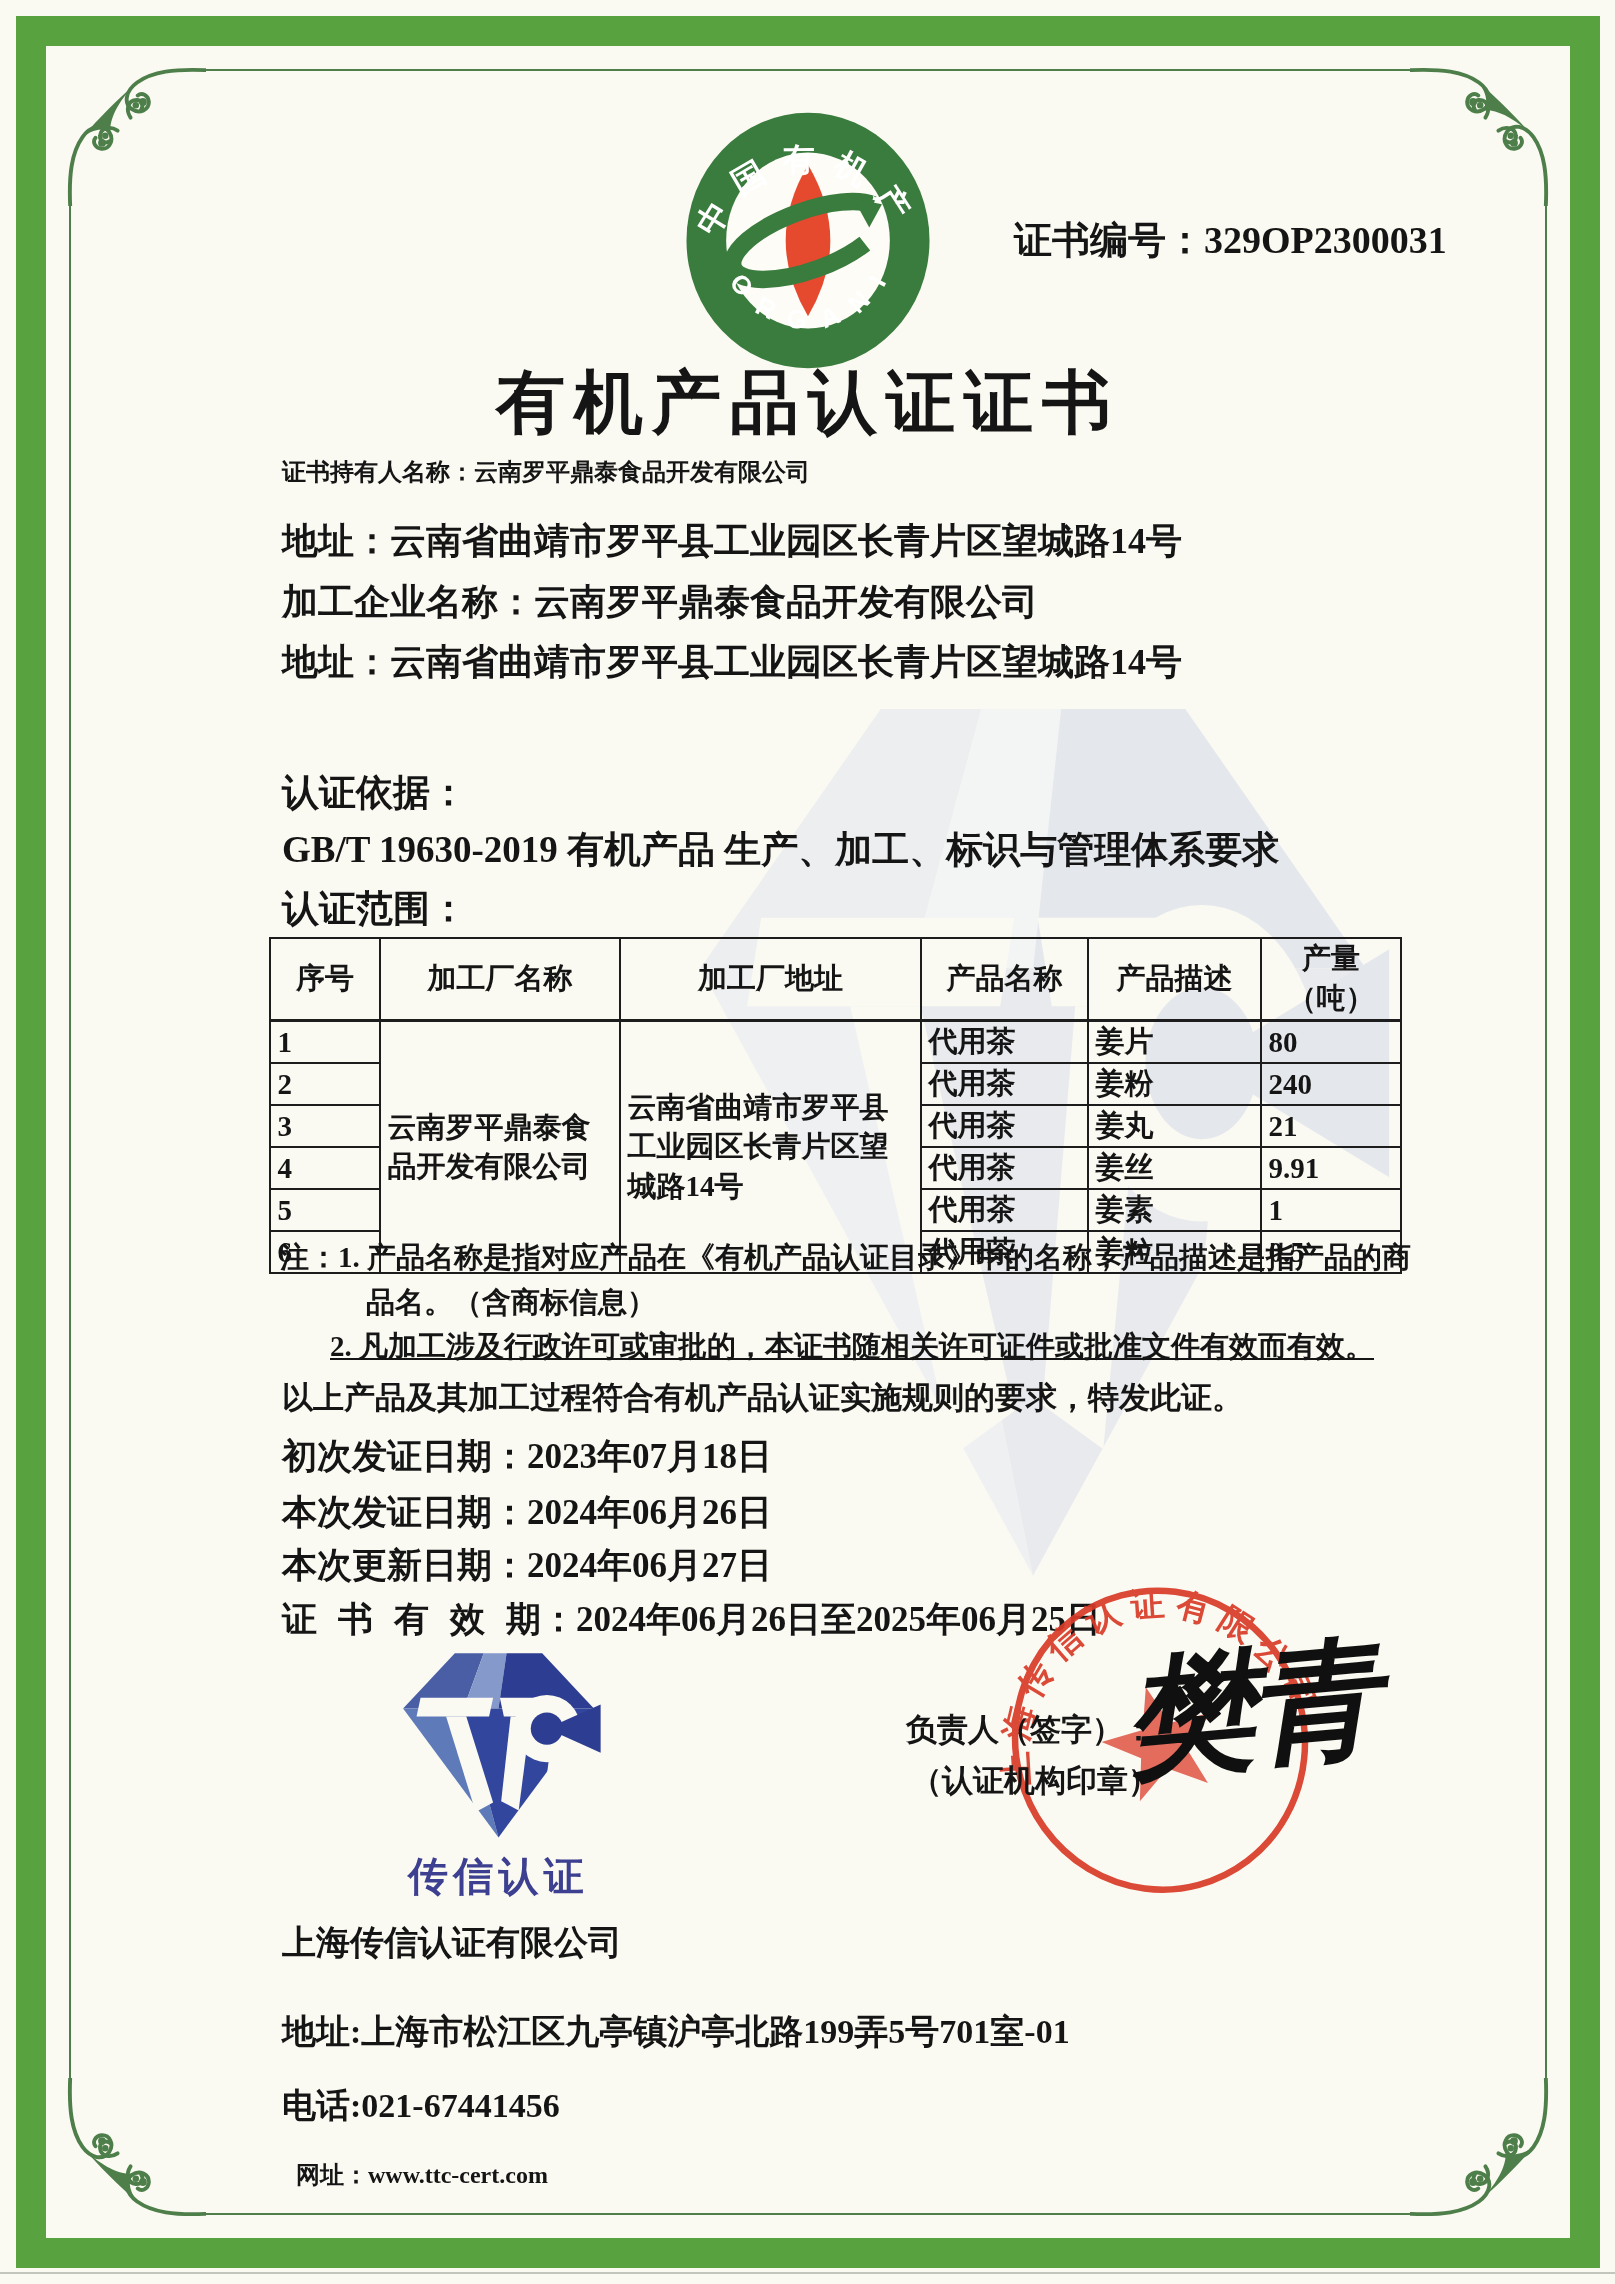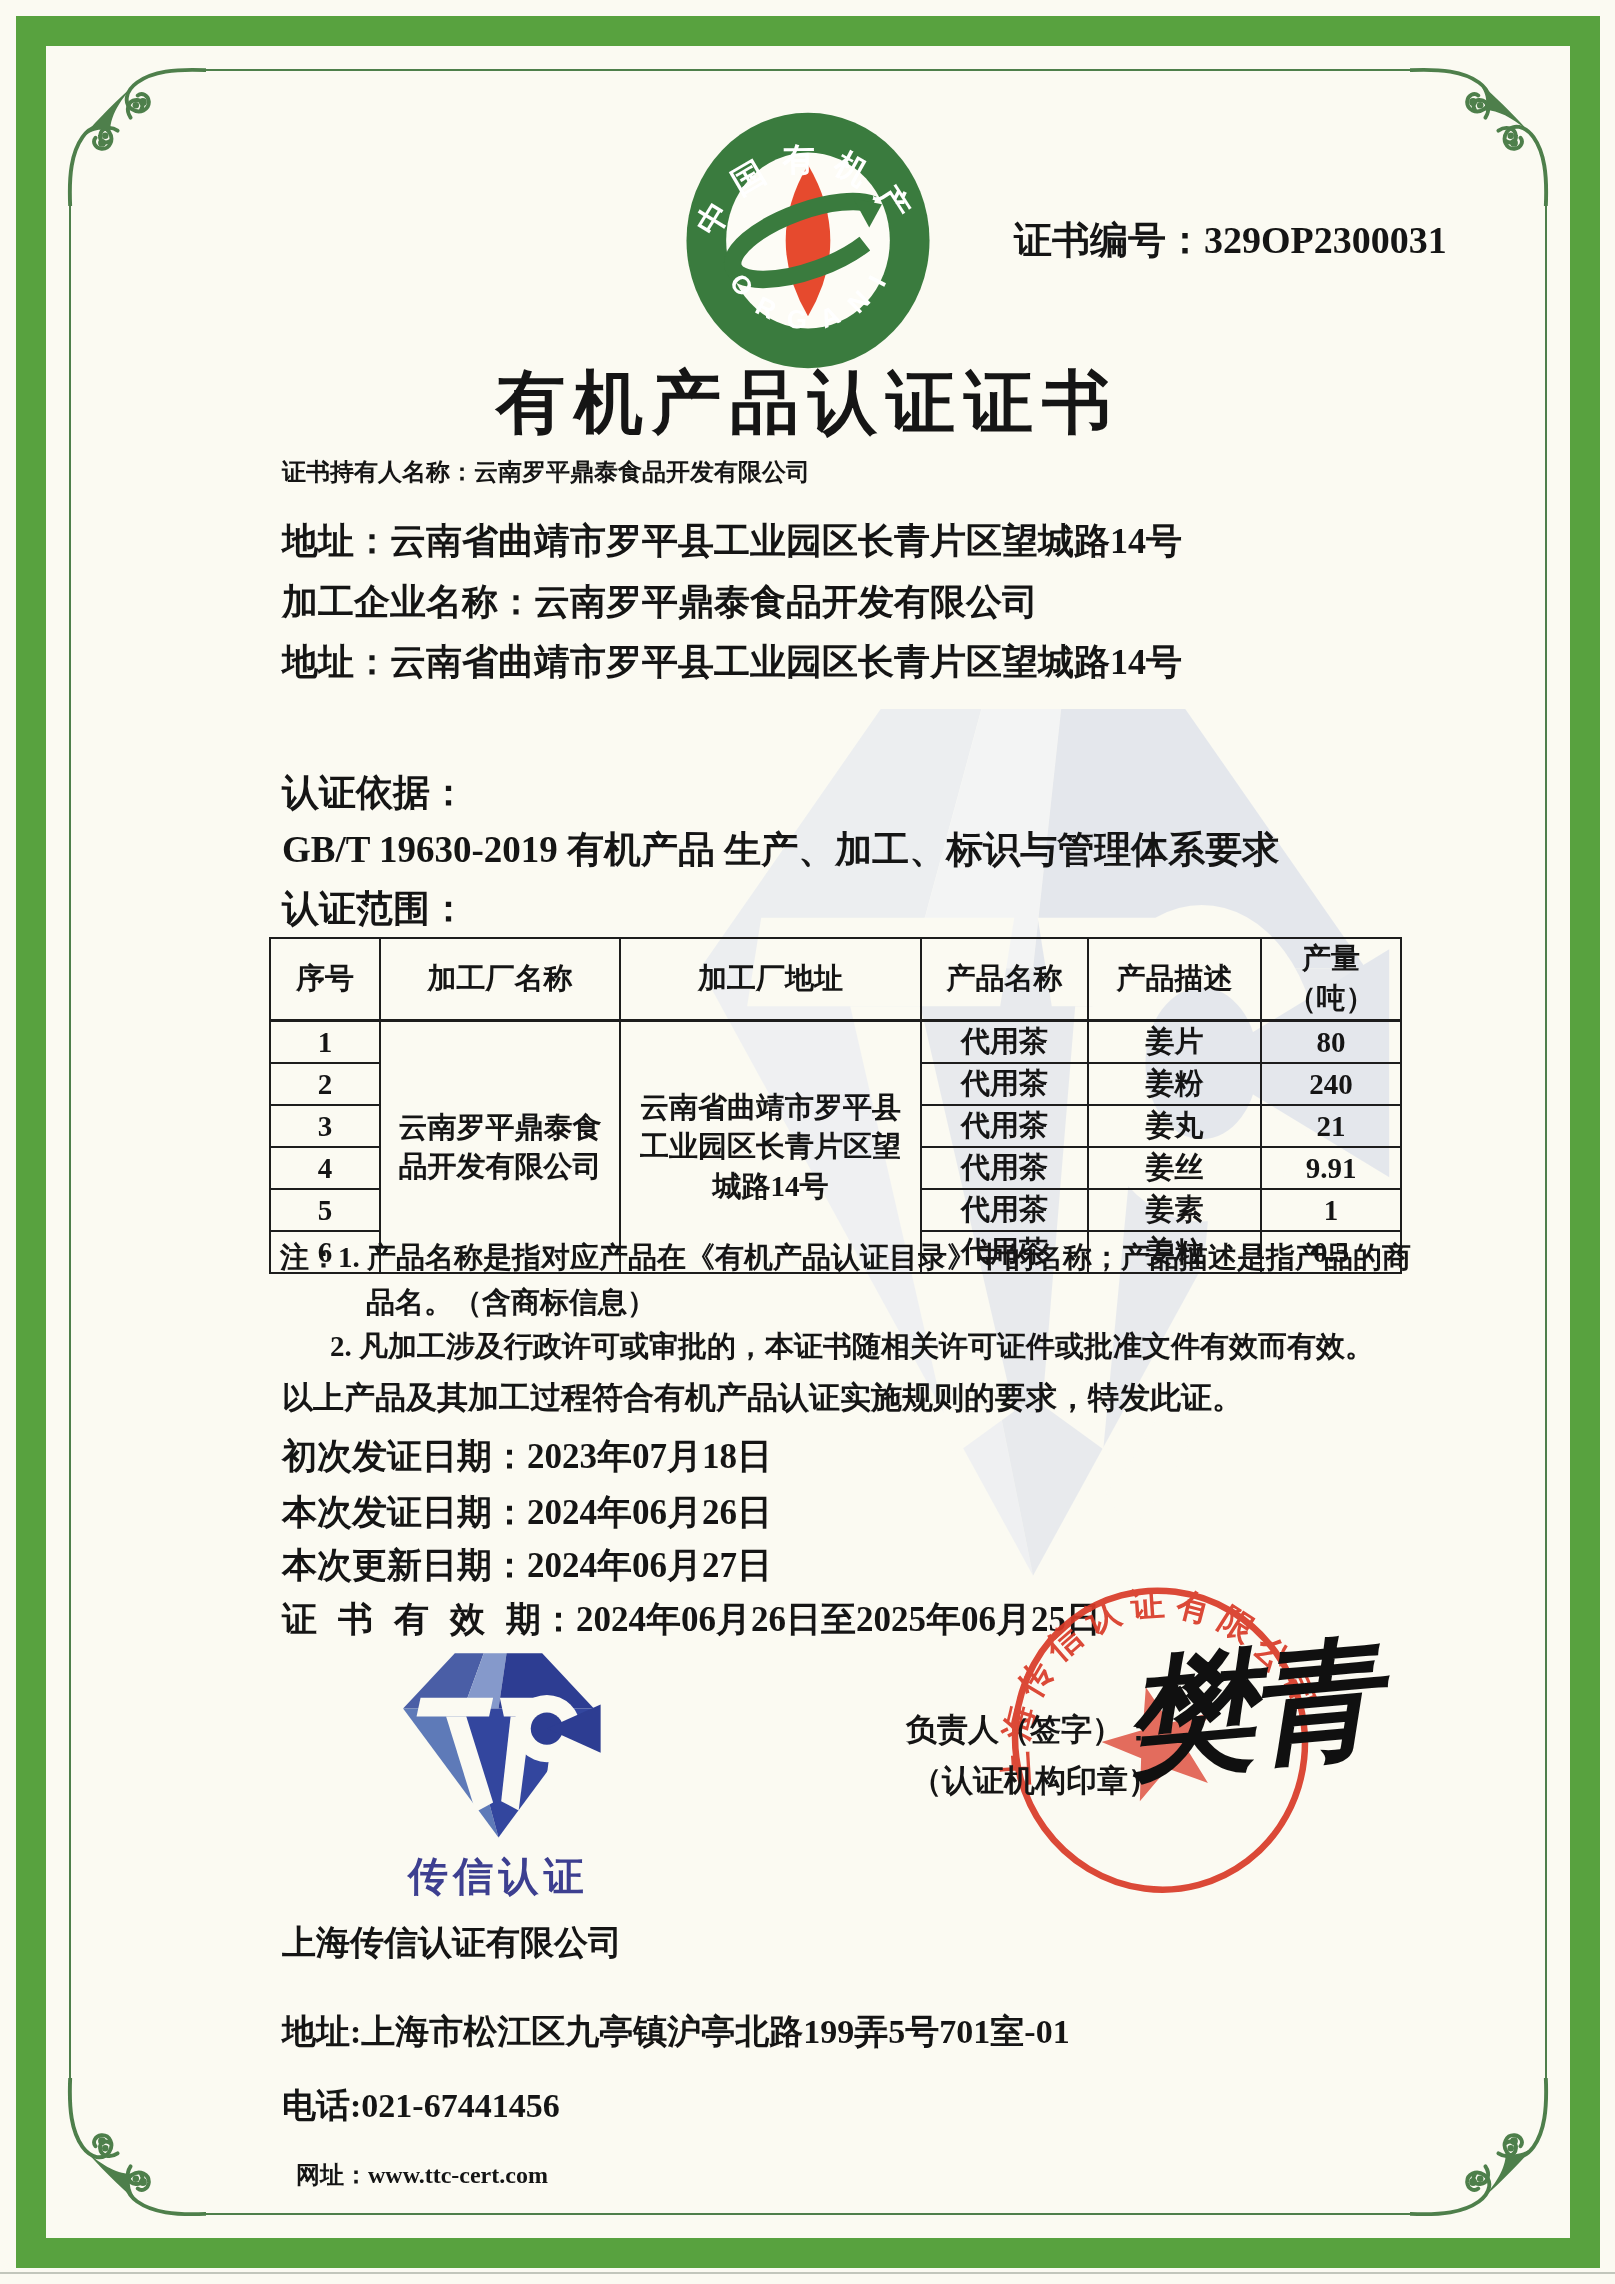--- a/index.html
+++ b/index.html
@@ -28,37 +28,37 @@
   .f1{left:282px;top:456px;font-size:24px;}
   .f2{left:282px;top:517px;font-size:36px;}
   .f3{left:282px;top:578px;font-size:36px;}
   .f4{left:282px;top:638px;font-size:36px;}
   .f5{left:282px;top:699px;font-size:36px;}
   .basis-label{left:282px;top:768px;font-size:37px;}
   .basis{left:282px;top:825px;font-size:37px;}
   .scope-label{left:282px;top:884px;font-size:37px;}
   .note1{left:280px;top:1238px;font-size:29px;}
   .note2{left:366px;top:1283px;font-size:29px;}
-  .note3{left:330px;top:1327px;font-size:29px;}
+  .note3{left:330px;top:1327px;font-size:29px;text-decoration:underline;}
   .concl{left:282px;top:1377px;font-size:31px;}
   .d1{left:282px;top:1433px;font-size:35px;}
   .d2{left:282px;top:1489px;font-size:35px;}
   .d3{left:282px;top:1542px;font-size:35px;}
   .d4{left:282px;top:1596px;font-size:35px;}
   .signer1{left:906px;top:1709px;font-size:31px;z-index:5;}
   .signer2{left:911px;top:1760px;font-size:31px;z-index:5;}
   .ttc-caption{position:absolute;left:391px;top:1849px;width:215px;text-align:center;
                font-size:40px;font-weight:800;color:#3d3f90;letter-spacing:5.2px;z-index:2;}
   .company{left:282px;top:1920px;font-size:34px;}
   .addr{left:282px;top:2009px;font-size:34px;}
   .phone{left:282px;top:2083px;font-size:34px;}
   .web{left:296px;top:2159px;font-size:24px;}
   
   .scopetable{position:absolute;left:269px;top:937px;width:1131px;border-collapse:collapse;
-              table-layout:fixed;z-index:2;font-size:29px;font-weight:700;text-align:center;}
+              table-layout:fixed;z-index:2;font-size:29px;font-weight:700;}
   .scopetable th,.scopetable td{border:2px solid #1d1d1d;padding:0 6.5px;vertical-align:middle;}
   .scopetable thead th{height:63px;border-bottom:3.9px solid #1d1d1d;}
   .scopetable tbody td{height:37px;}
   .scopetable .wrapcell{line-height:1.35;font-size:29px;}
   .scopetable{border:2.6px solid #1d1d1d;}
   
   .organic-logo{position:absolute;left:684px;top:110px;width:248px;height:261px;z-index:2;}
   .ttc-logo{position:absolute;left:391px;top:1641px;width:215px;height:202px;z-index:2;}
   .watermark{position:absolute;left:658px;top:652px;width:750px;height:703px;opacity:.5;
              transform:scaleY(1.35);transform-origin:top center;z-index:1;}

